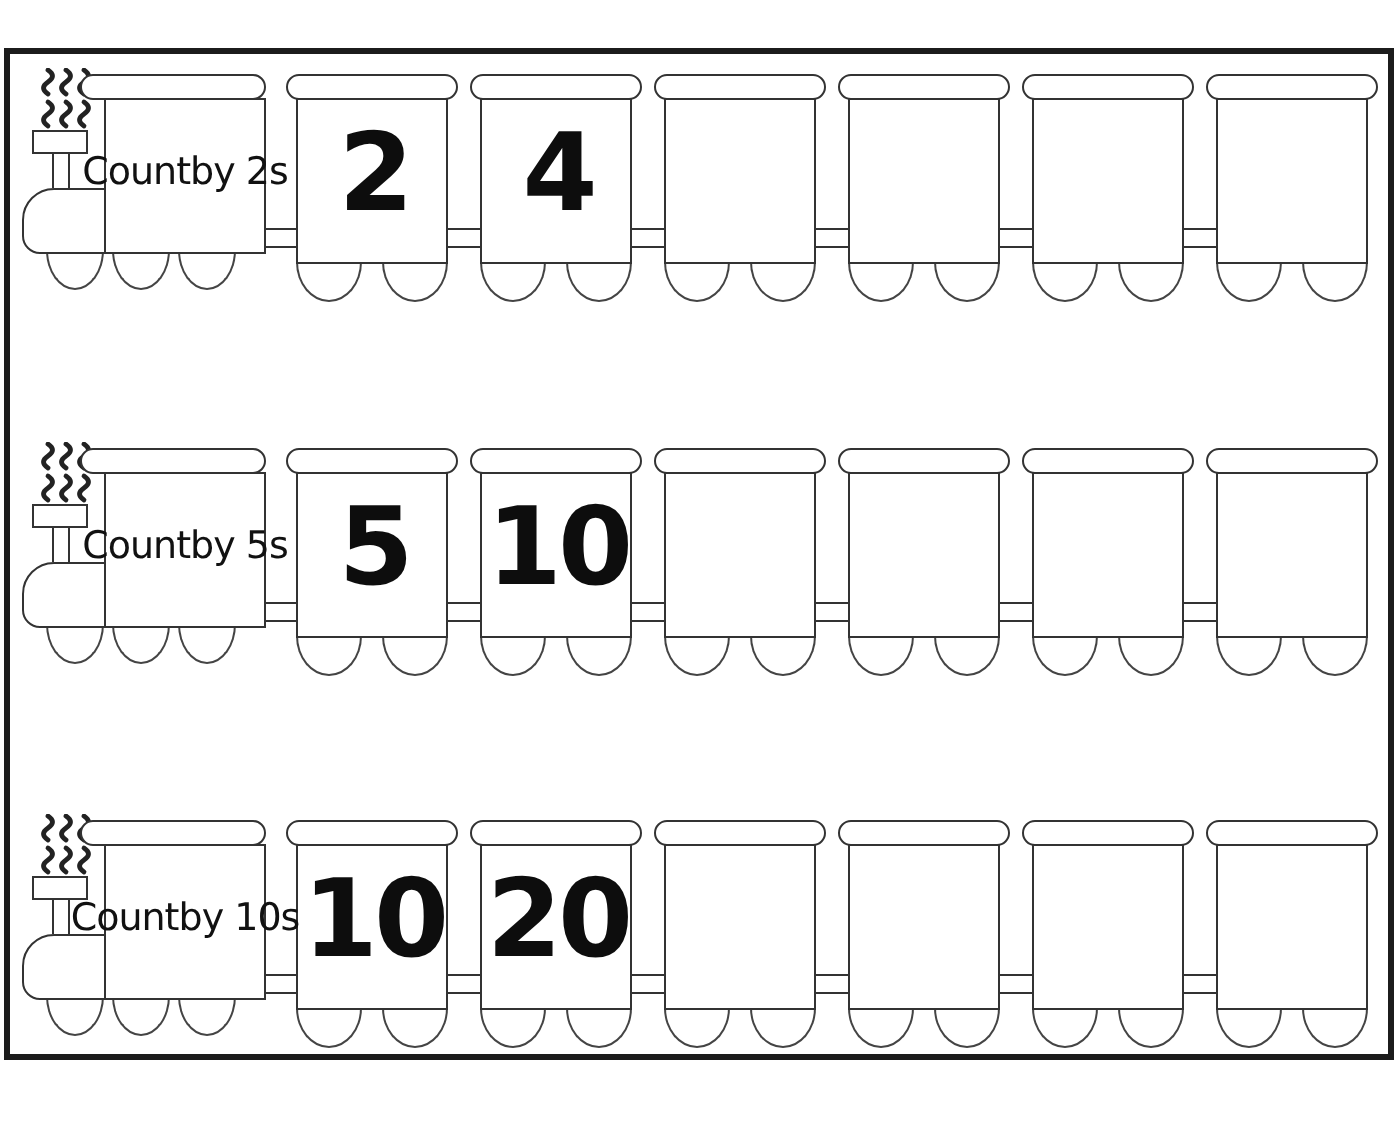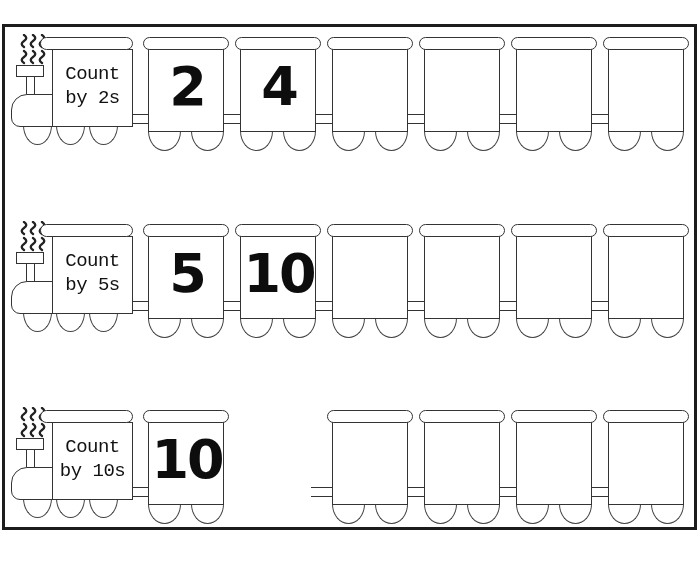--- a/index.html
+++ b/index.html
@@ -26,23 +26,22 @@
   .loco { position: absolute; left: 11px; top: 0; width: 122px; height: 118px; }
   .cap {
     position: absolute; top: 0; height: 13px;
     background: #fff; border: 1.6px solid #333; border-radius: 8px;
     z-index: 3;
   }
   .loco-cap { left: 29px; width: 93px; }
   .cab {
     position: absolute; left: 41px; top: 12px; width: 81px; height: 78px;
     background: #fff; border: 1.6px solid #333; z-index: 2;
-    display: flex; flex-direction: column; align-items: center; justify-content: center;
+    display: flex; flex-direction: row; align-items: center; justify-content: center;
     padding-bottom: 4px;
-    font-family: Liberation Mono, monospace;
   }
   .cab-line { font-size: 19px; line-height: 24px; color: #111; white-space: nowrap; letter-spacing: -0.5px; }
   .boiler {
     position: absolute; left: 0; top: 57px; width: 55px; height: 33px;
     background: #fff; border: 1.6px solid #333;
     border-radius: 16px 0 0 9px; z-index: 1;
   }
   .stack {
     position: absolute; left: 5px; top: 28px; width: 28px; height: 12px;
     background: #fff; border: 1.6px solid #333; z-index: 2;
@@ -275,20 +274,29 @@
 
   <div class="car c0">
     <div class="connector"></div>
     <div class="cap"></div>
     <div class="car-body">
         <span class="num">10</span>
       </div>
     <div class="wheel wl"></div>
       <div class="wheel wr"></div>
   </div>
+  <div class="car c1">
+    <div class="connector"></div>
+    <div class="cap"></div>
+    <div class="car-body">
+        <span class="num">20</span>
+      </div>
+    <div class="wheel wl"></div>
+      <div class="wheel wr"></div>
+  </div>
   <div class="car c2">
     <div class="connector"></div>
     <div class="cap"></div>
     <div class="car-body">
         <span class="num"></span>
       </div>
     <div class="wheel wl"></div>
       <div class="wheel wr"></div>
   </div>
   <div class="car c3">

